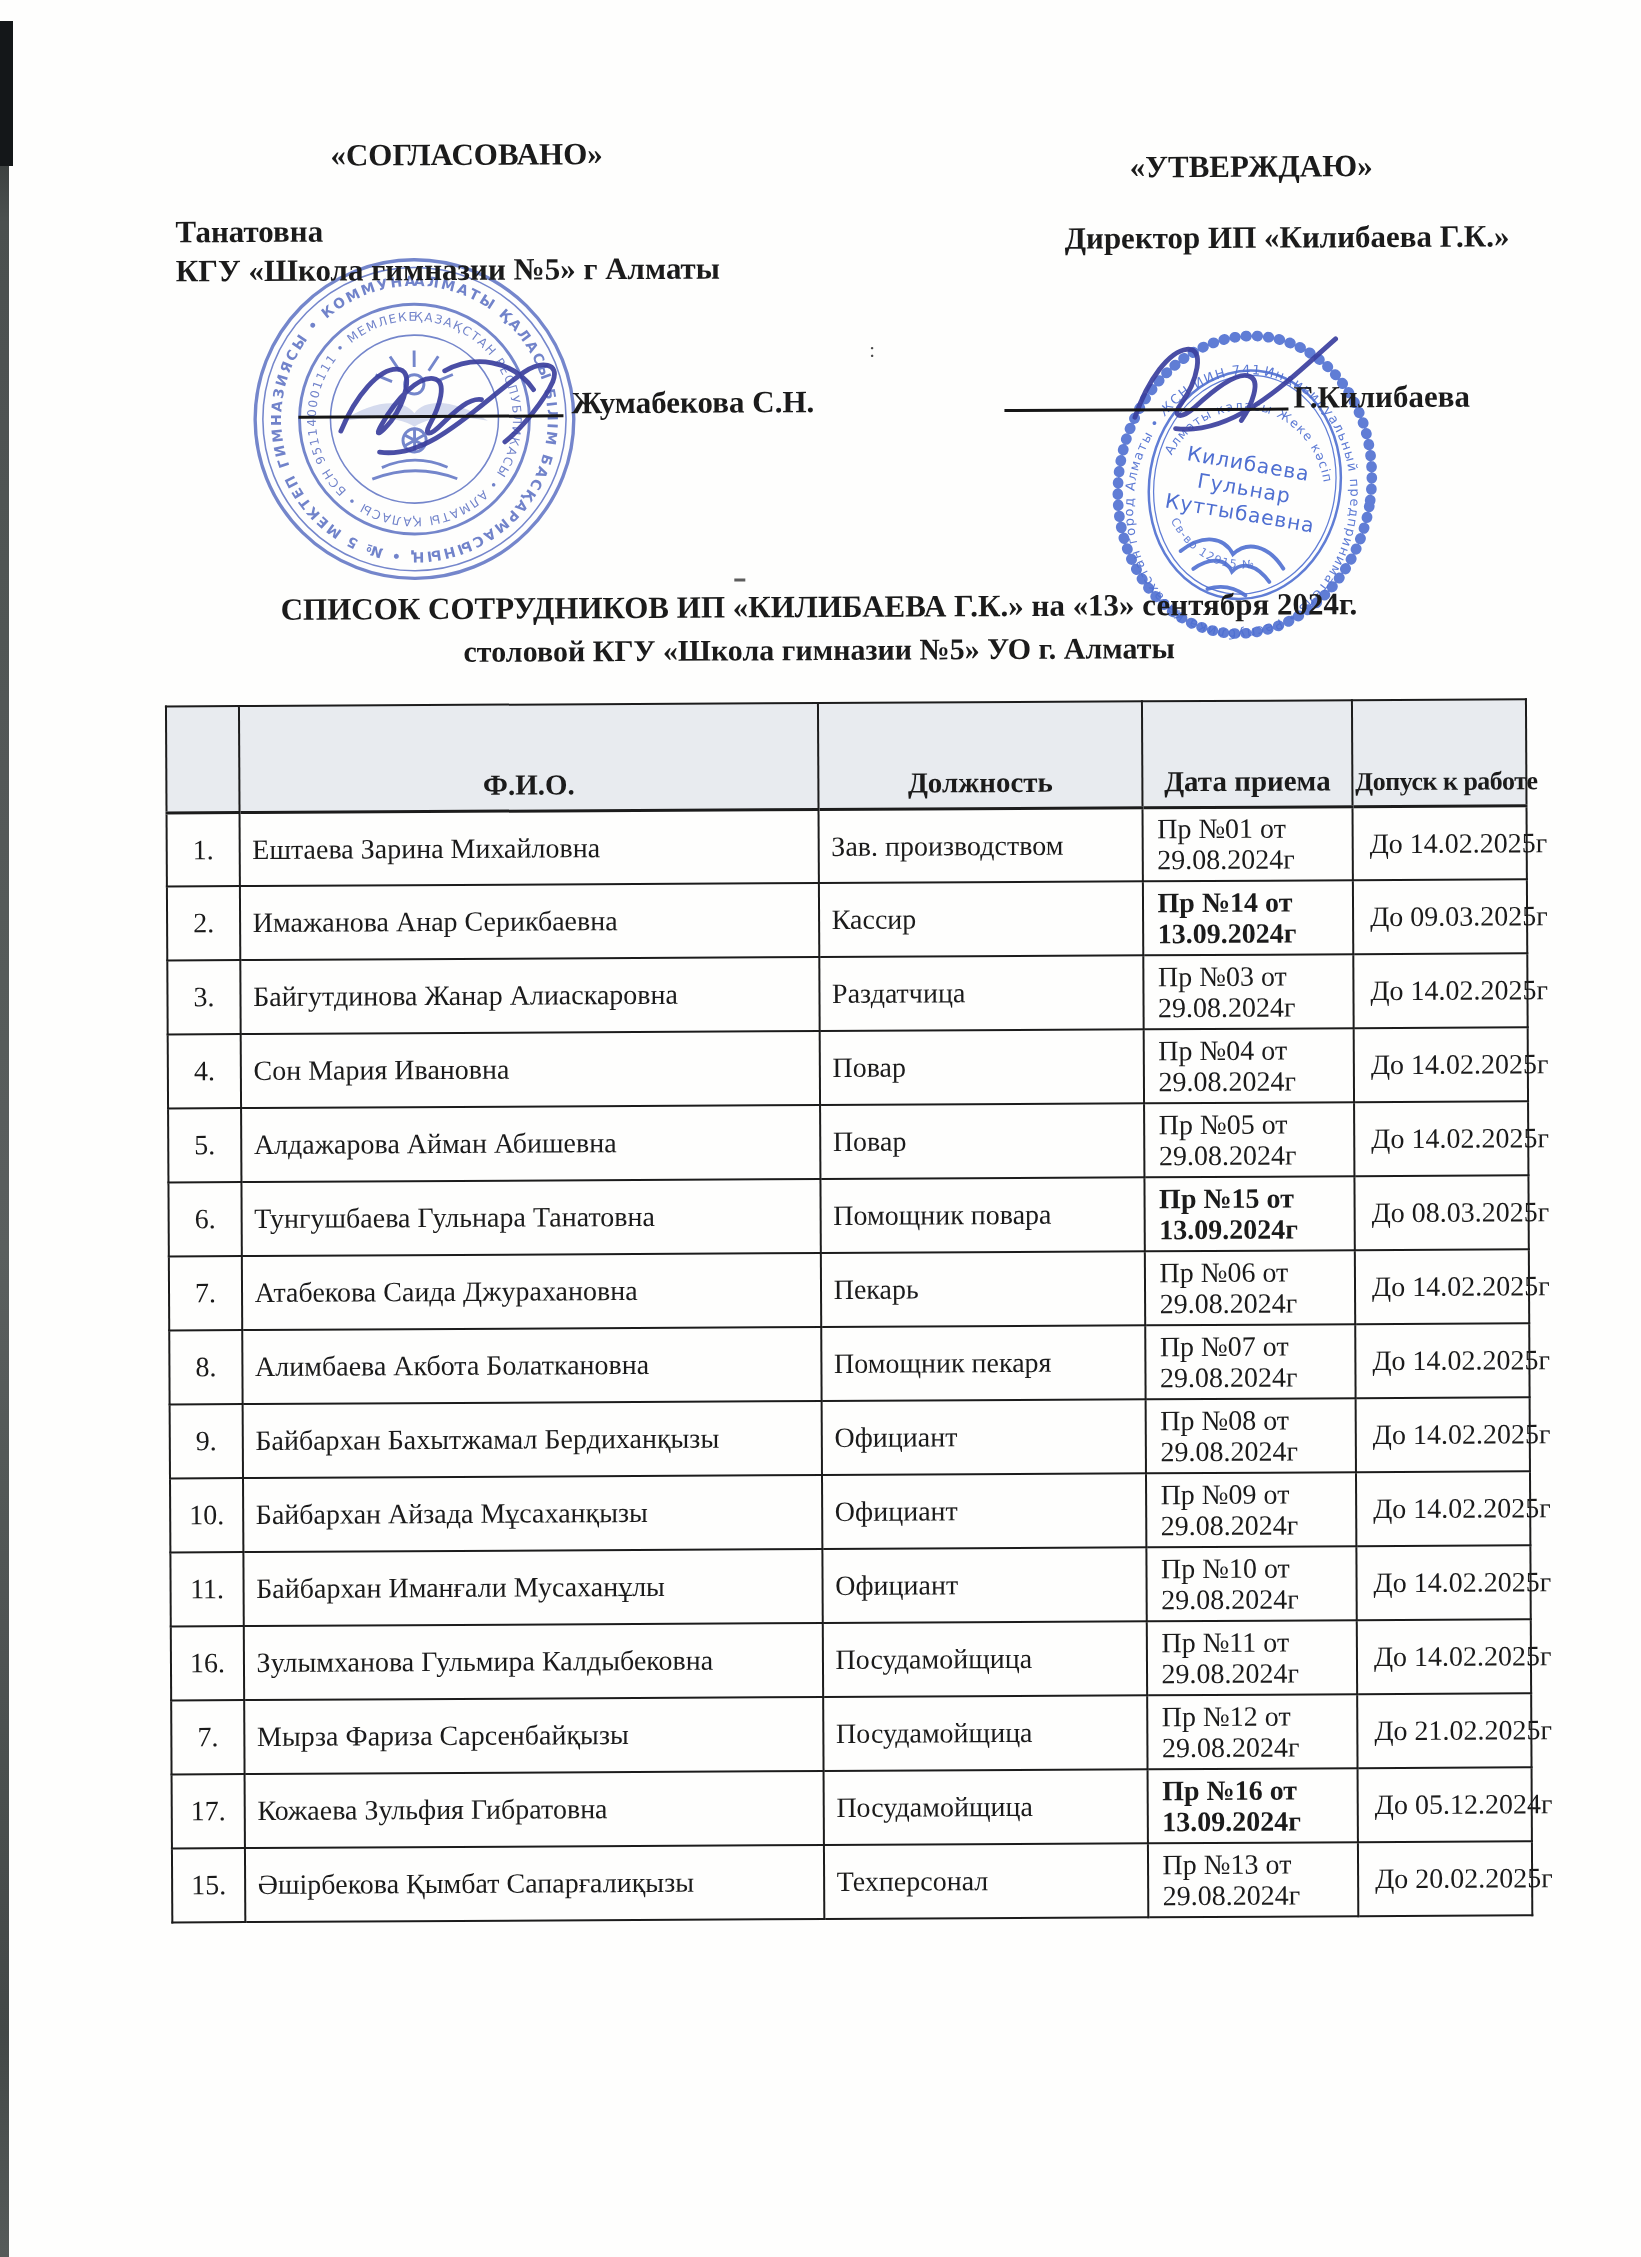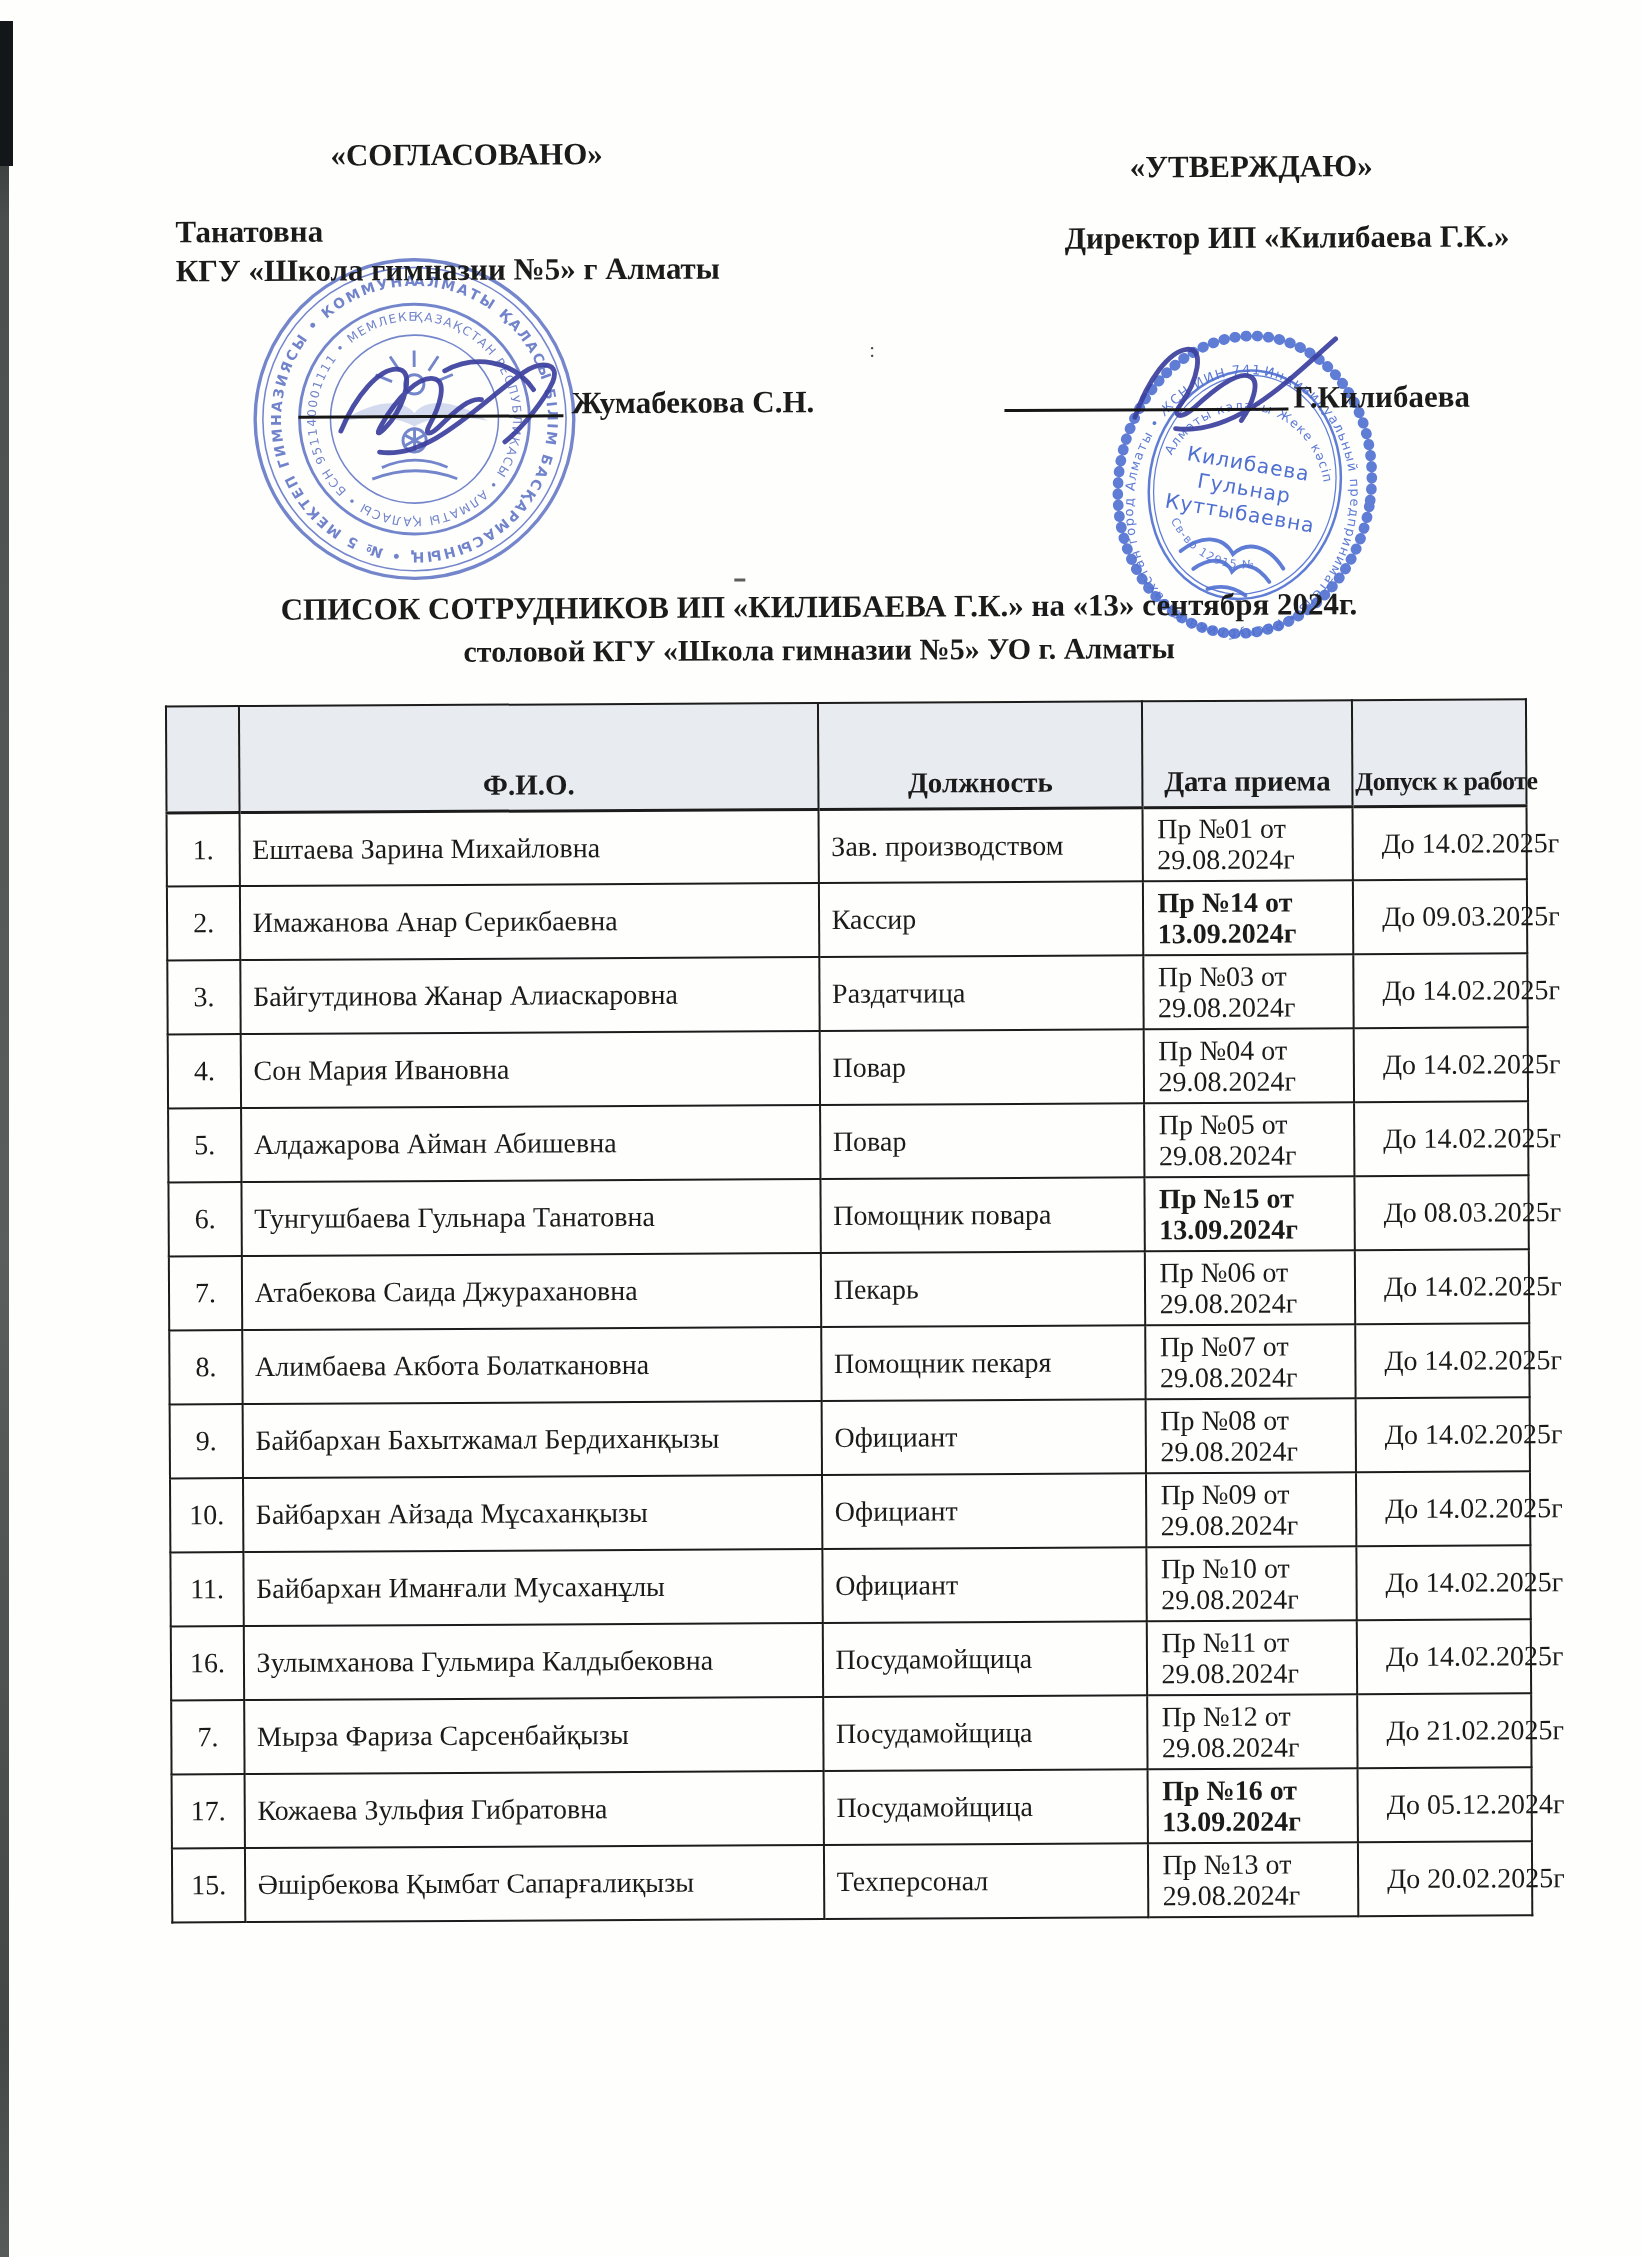--- a/index.html
+++ b/index.html
@@ -47,21 +47,21 @@
   table.doc-table{ position:absolute; left:166px; top:702px; width:1361px;
     border-collapse:collapse; table-layout:fixed; z-index:5; background:transparent; }
   .doc-table th,.doc-table td{ border:2.4px solid #1c1c1c; }
   .doc-table th{ height:106px; background:#e8ebef; vertical-align:bottom; text-align:center;
     font-weight:bold; font-size:29px; padding:0 1.9px 7.7px 1.9px; border-bottom-width:3.9px; }
   .doc-table th.h-access{ font-size:26px; letter-spacing:-0.5px; white-space:nowrap;margin-left:48px; }
   .doc-table td{ height:74px; font-size:28px; vertical-align:middle; line-height:1.12;
     padding:1.9px 7.7px 1.9px 11.6px; border-top-width:2.9px; border-bottom-width:2.9px; }
   .doc-table td.c-num{ text-align:center; padding:1.9px 1.9px; }
   .doc-table td.c-hire{ padding-left:13.5px; }
-  .doc-table td.c-access{ padding-left:28px; white-space:nowrap; }
+  .doc-table td.c-access{ padding-left:16px; white-space:nowrap; }
   .doc-table td.bold{ font-weight:bold; }
 
   .stamp text{ font-family:"DejaVu Sans", sans-serif; }
 </style>
 </head>
 <body>
 
 <div class="scan-strip"></div>
 <div class="scan-strip-notch"></div>
 

